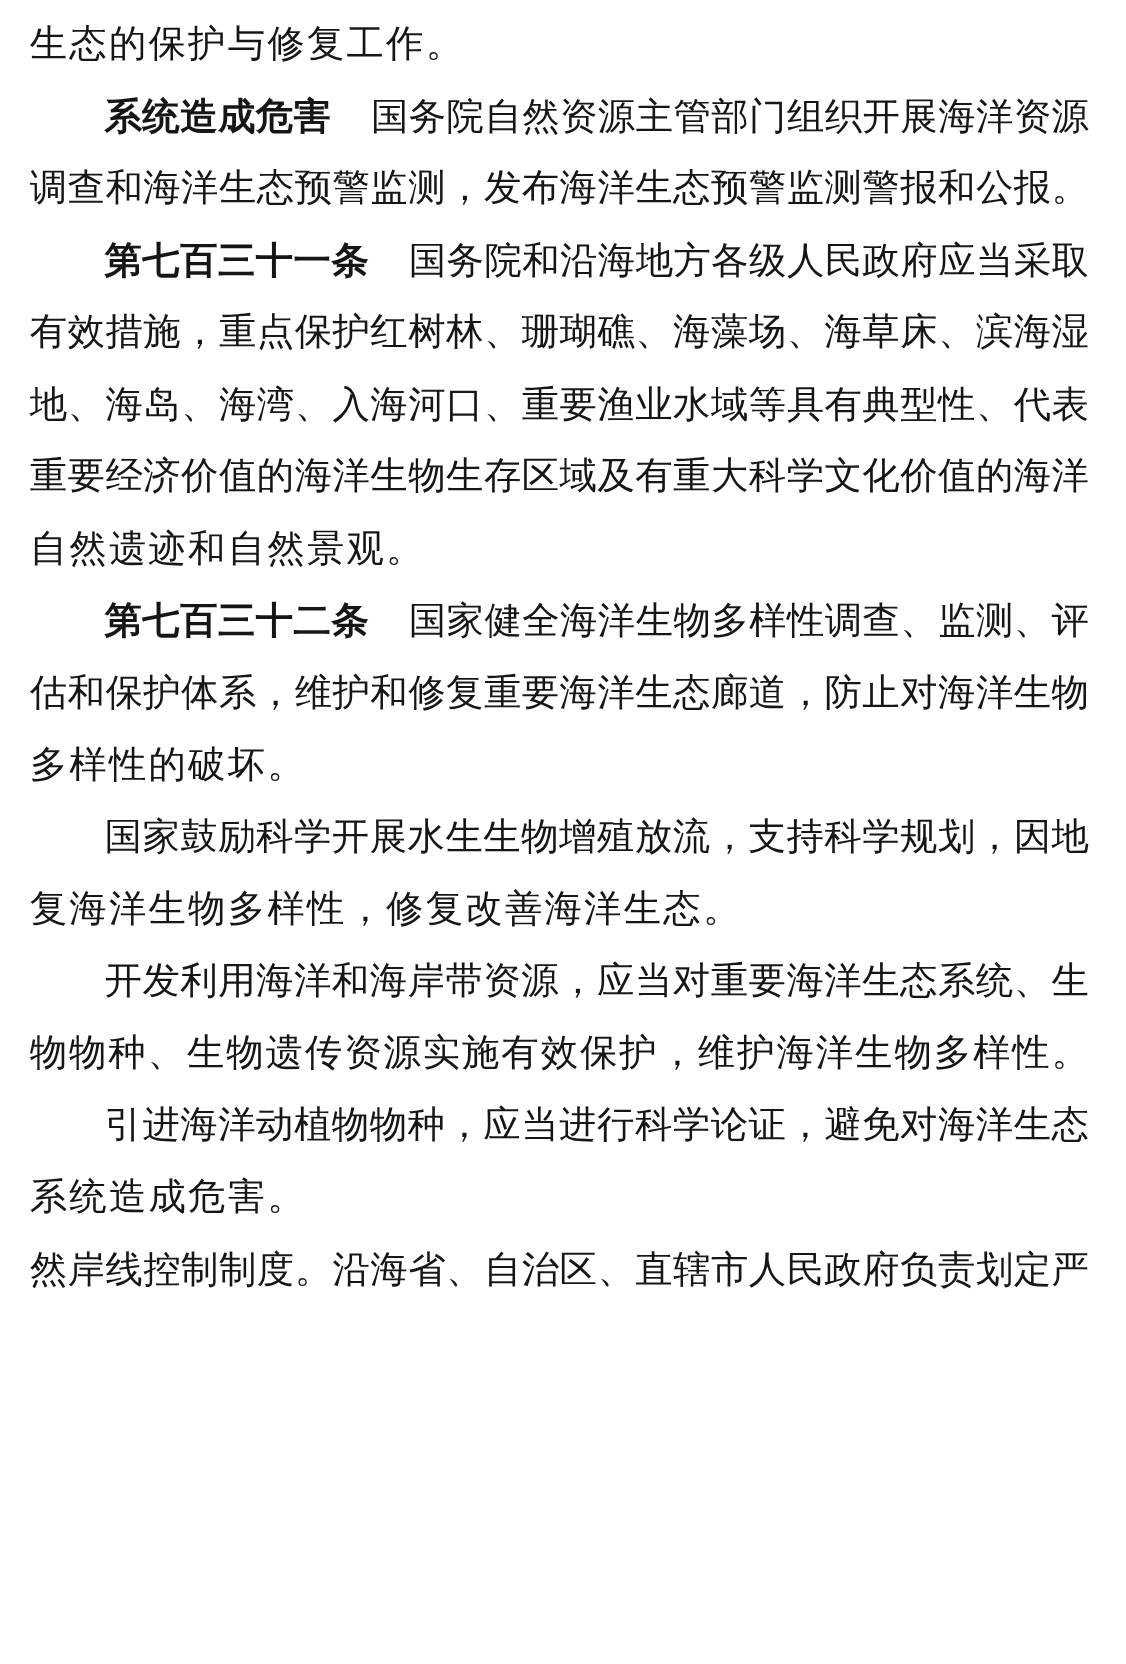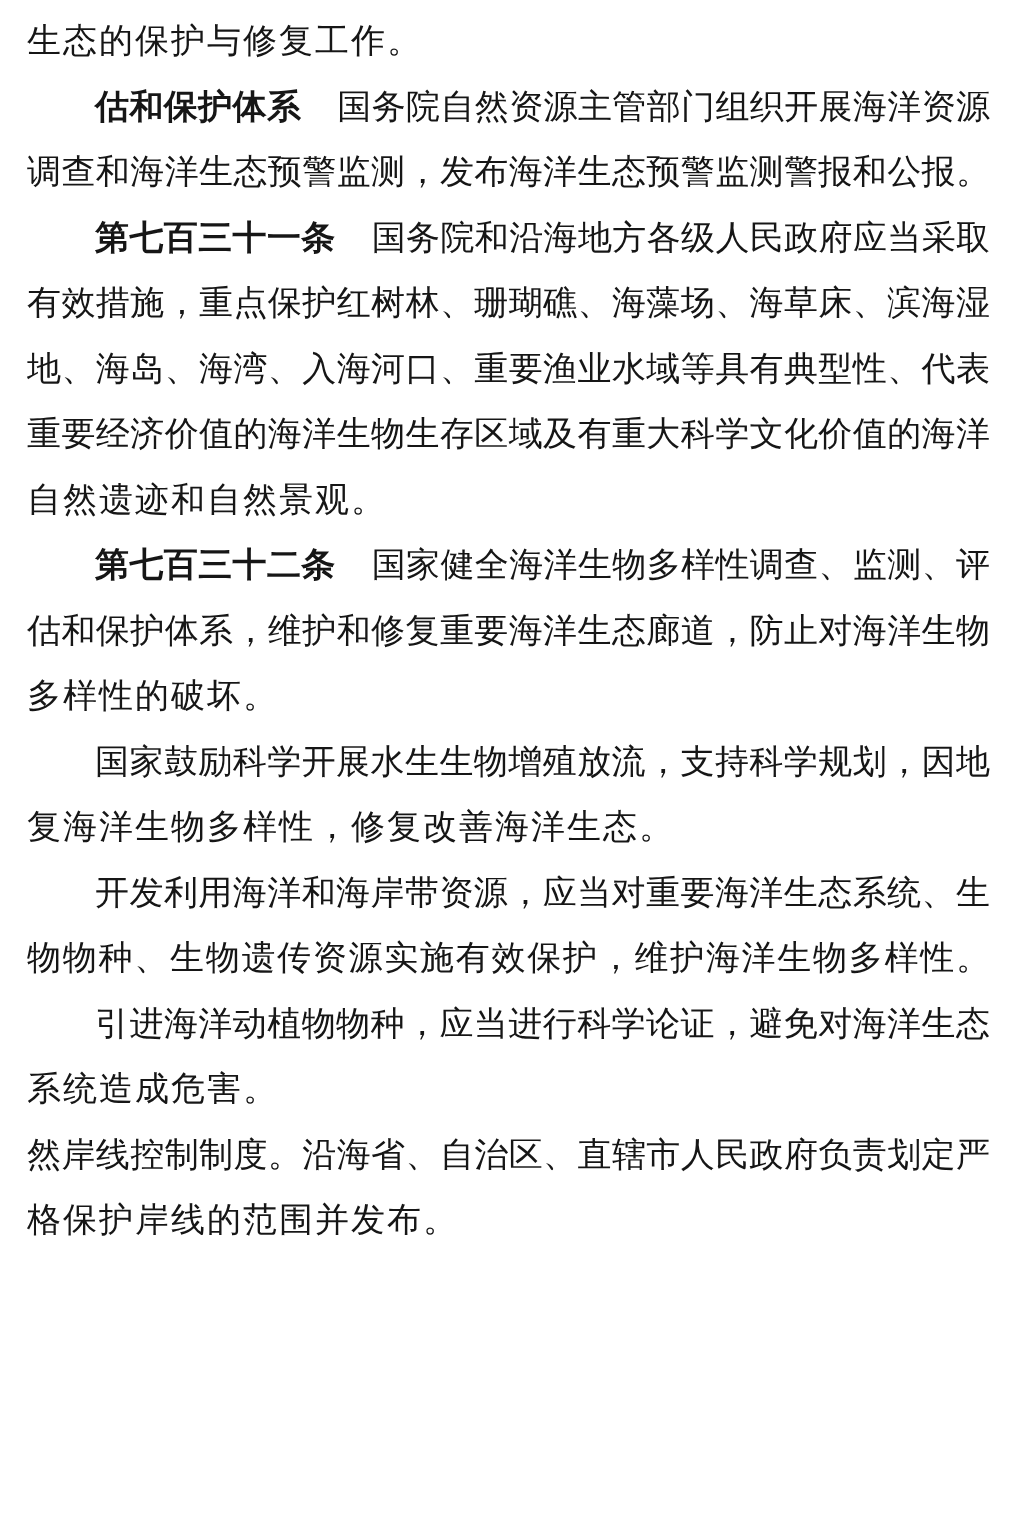--- a/index.html
+++ b/index.html
@@ -62,33 +62,32 @@
     letter-spacing: 1px;
     text-decoration: underline;
   }
 </style>
 </head>
 <body>
 
 <div class="page">
   <div class="text-block">
       <div class="line"><span>生态的保护与修复工作。</span></div>
-      <div class="line j ind"><span class="head">估和保护体系</span><span>国务院自然资源主管部门组织开展海洋资源</span></div>
+      <div class="line j ind"><span class="head">系统造成危害</span><span>国务院自然资源主管部门组织开展海洋资源</span></div>
       <div class="line j"><span>调查和海洋生态预警监测，发布海洋生态预警监测警报和公报。</span></div>
       <div class="line j ind"><span class="head">第七百三十一条</span><span>国务院和沿海地方各级人民政府应当采取</span></div>
       <div class="line j"><span>有效措施，重点保护红树林、珊瑚礁、海藻场、海草床、滨海湿</span></div>
       <div class="line j"><span>地、海岛、海湾、入海河口、重要渔业水域等具有典型性、代表</span></div>
       <div class="line j"><span>重要经济价值的海洋生物生存区域及有重大科学文化价值的海洋</span></div>
       <div class="line"><span>自然遗迹和自然景观。</span></div>
       <div class="line j ind"><span class="head">第七百三十二条</span><span>国家健全海洋生物多样性调查、监测、评</span></div>
       <div class="line j"><span>估和保护体系，维护和修复重要海洋生态廊道，防止对海洋生物</span></div>
       <div class="line"><span>多样性的破坏。</span></div>
       <div class="line j ind"><span>国家鼓励科学开展水生生物增殖放流，支持科学规划，因地</span></div>
       <div class="line"><span>复海洋生物多样性，修复改善海洋生态。</span></div>
       <div class="line j ind"><span>开发利用海洋和海岸带资源，应当对重要海洋生态系统、生</span></div>
       <div class="line j"><span>物物种、生物遗传资源实施有效保护，维护海洋生物多样性。</span></div>
       <div class="line j ind"><span>引进海洋动植物物种，应当进行科学论证，避免对海洋生态</span></div>
       <div class="line"><span>系统造成危害。</span></div>
       <div class="line j"><span>然岸线控制制度。沿海省、自治区、直辖市人民政府负责划定严</span></div>
-      <div class="line"><span>格保护岸线的范围并发布。</span></div>
     </div>
   <div class="page-number">191</div>
 </div>
 
 </body></html>

